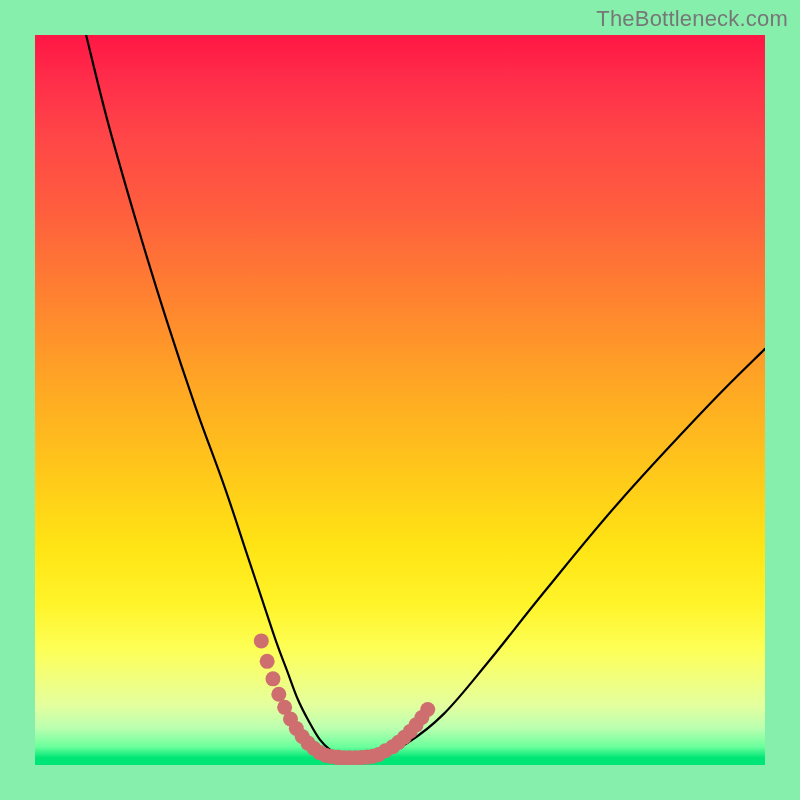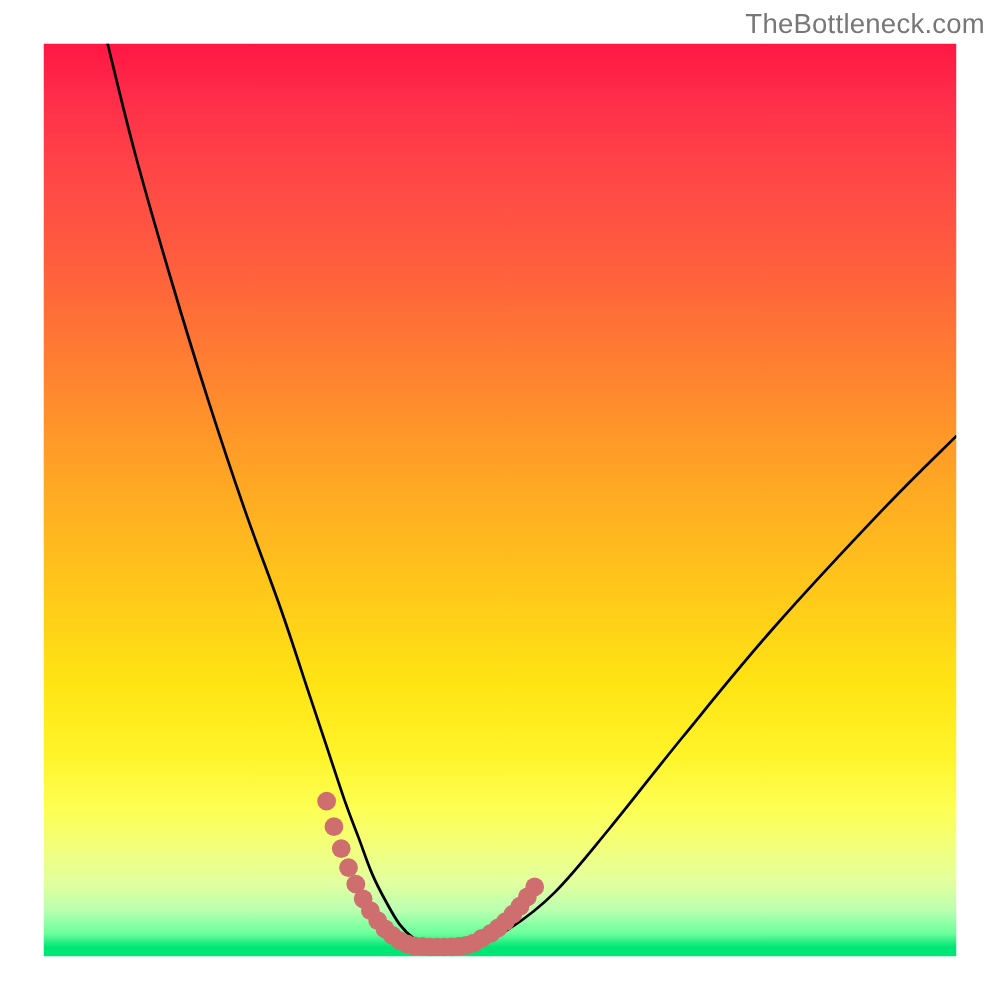--- a/index.html
+++ b/index.html
@@ -10,21 +10,21 @@
     background: #000;
     overflow: hidden;
     font-family: Arial, Helvetica, sans-serif;
   }
   .frame {
     position: absolute;
     left: 0;
     top: 0;
     width: 800px;
     height: 800px;
-    background: #ffffff;
+    background: #86efac;
   }
   .plot-area {
     position: absolute;
     left: 35px;
     top: 35px;
     width: 730px;
     height: 730px;
     overflow: hidden;
     
     background: linear-gradient(

